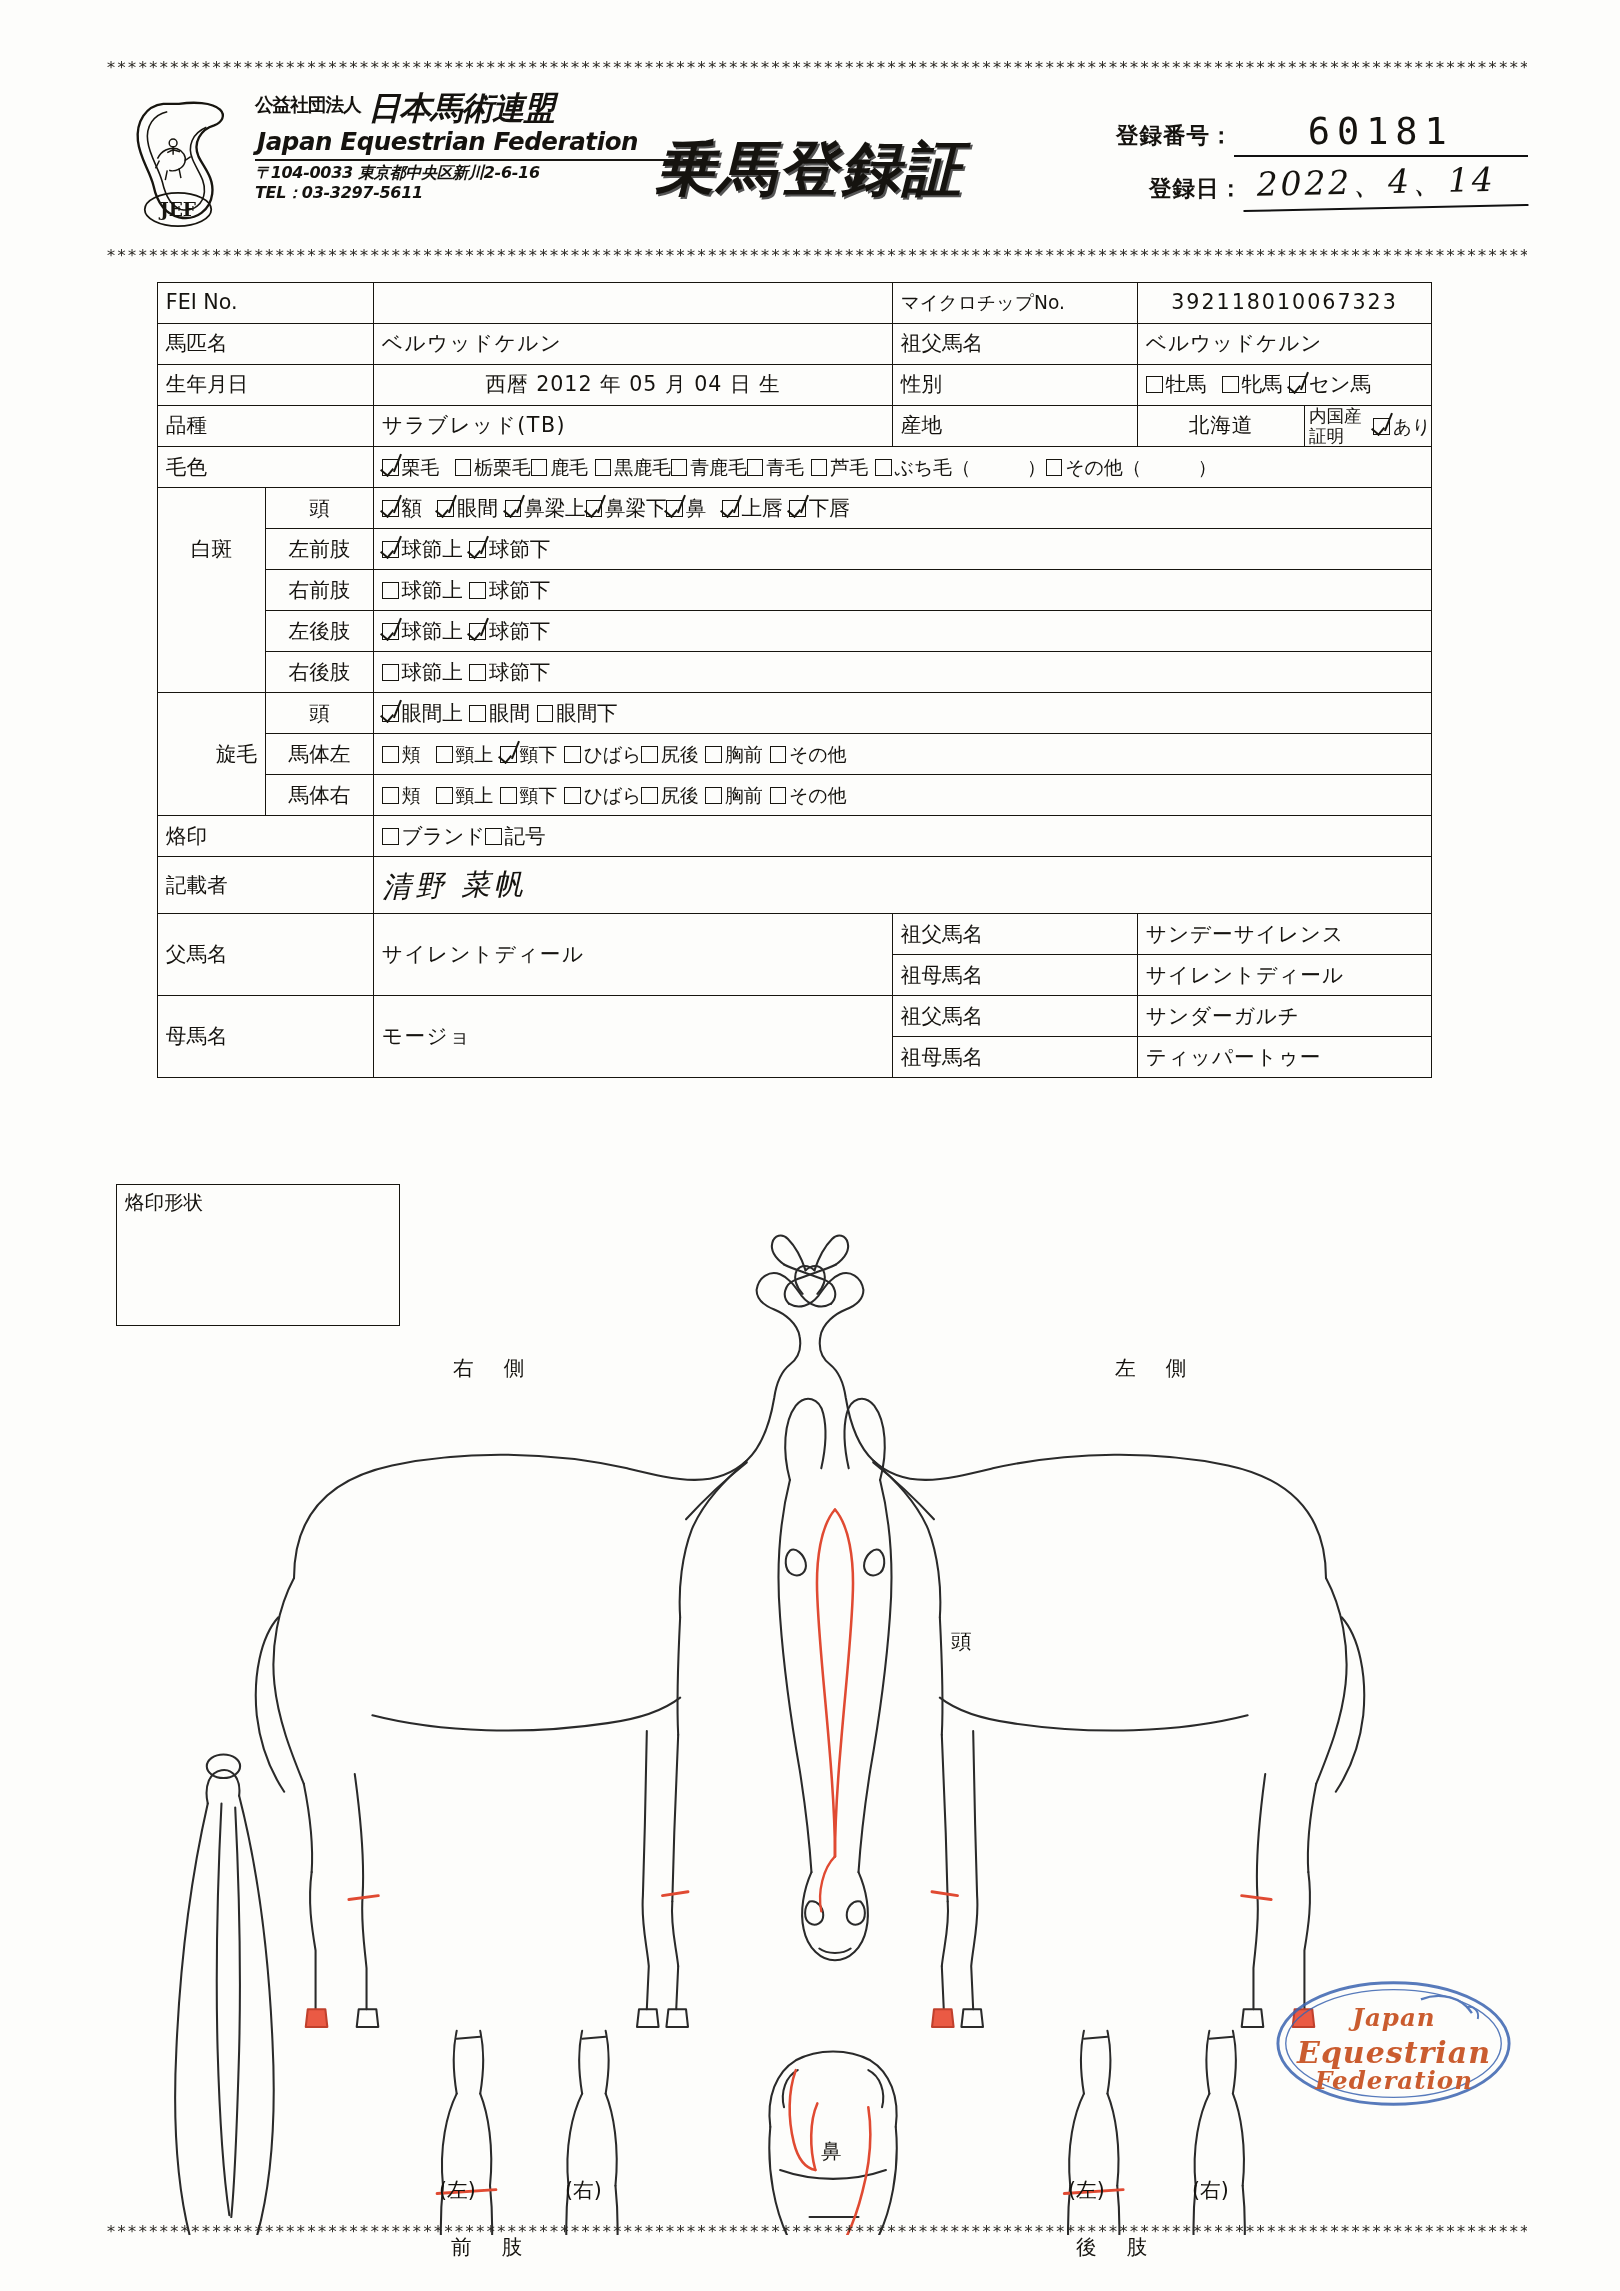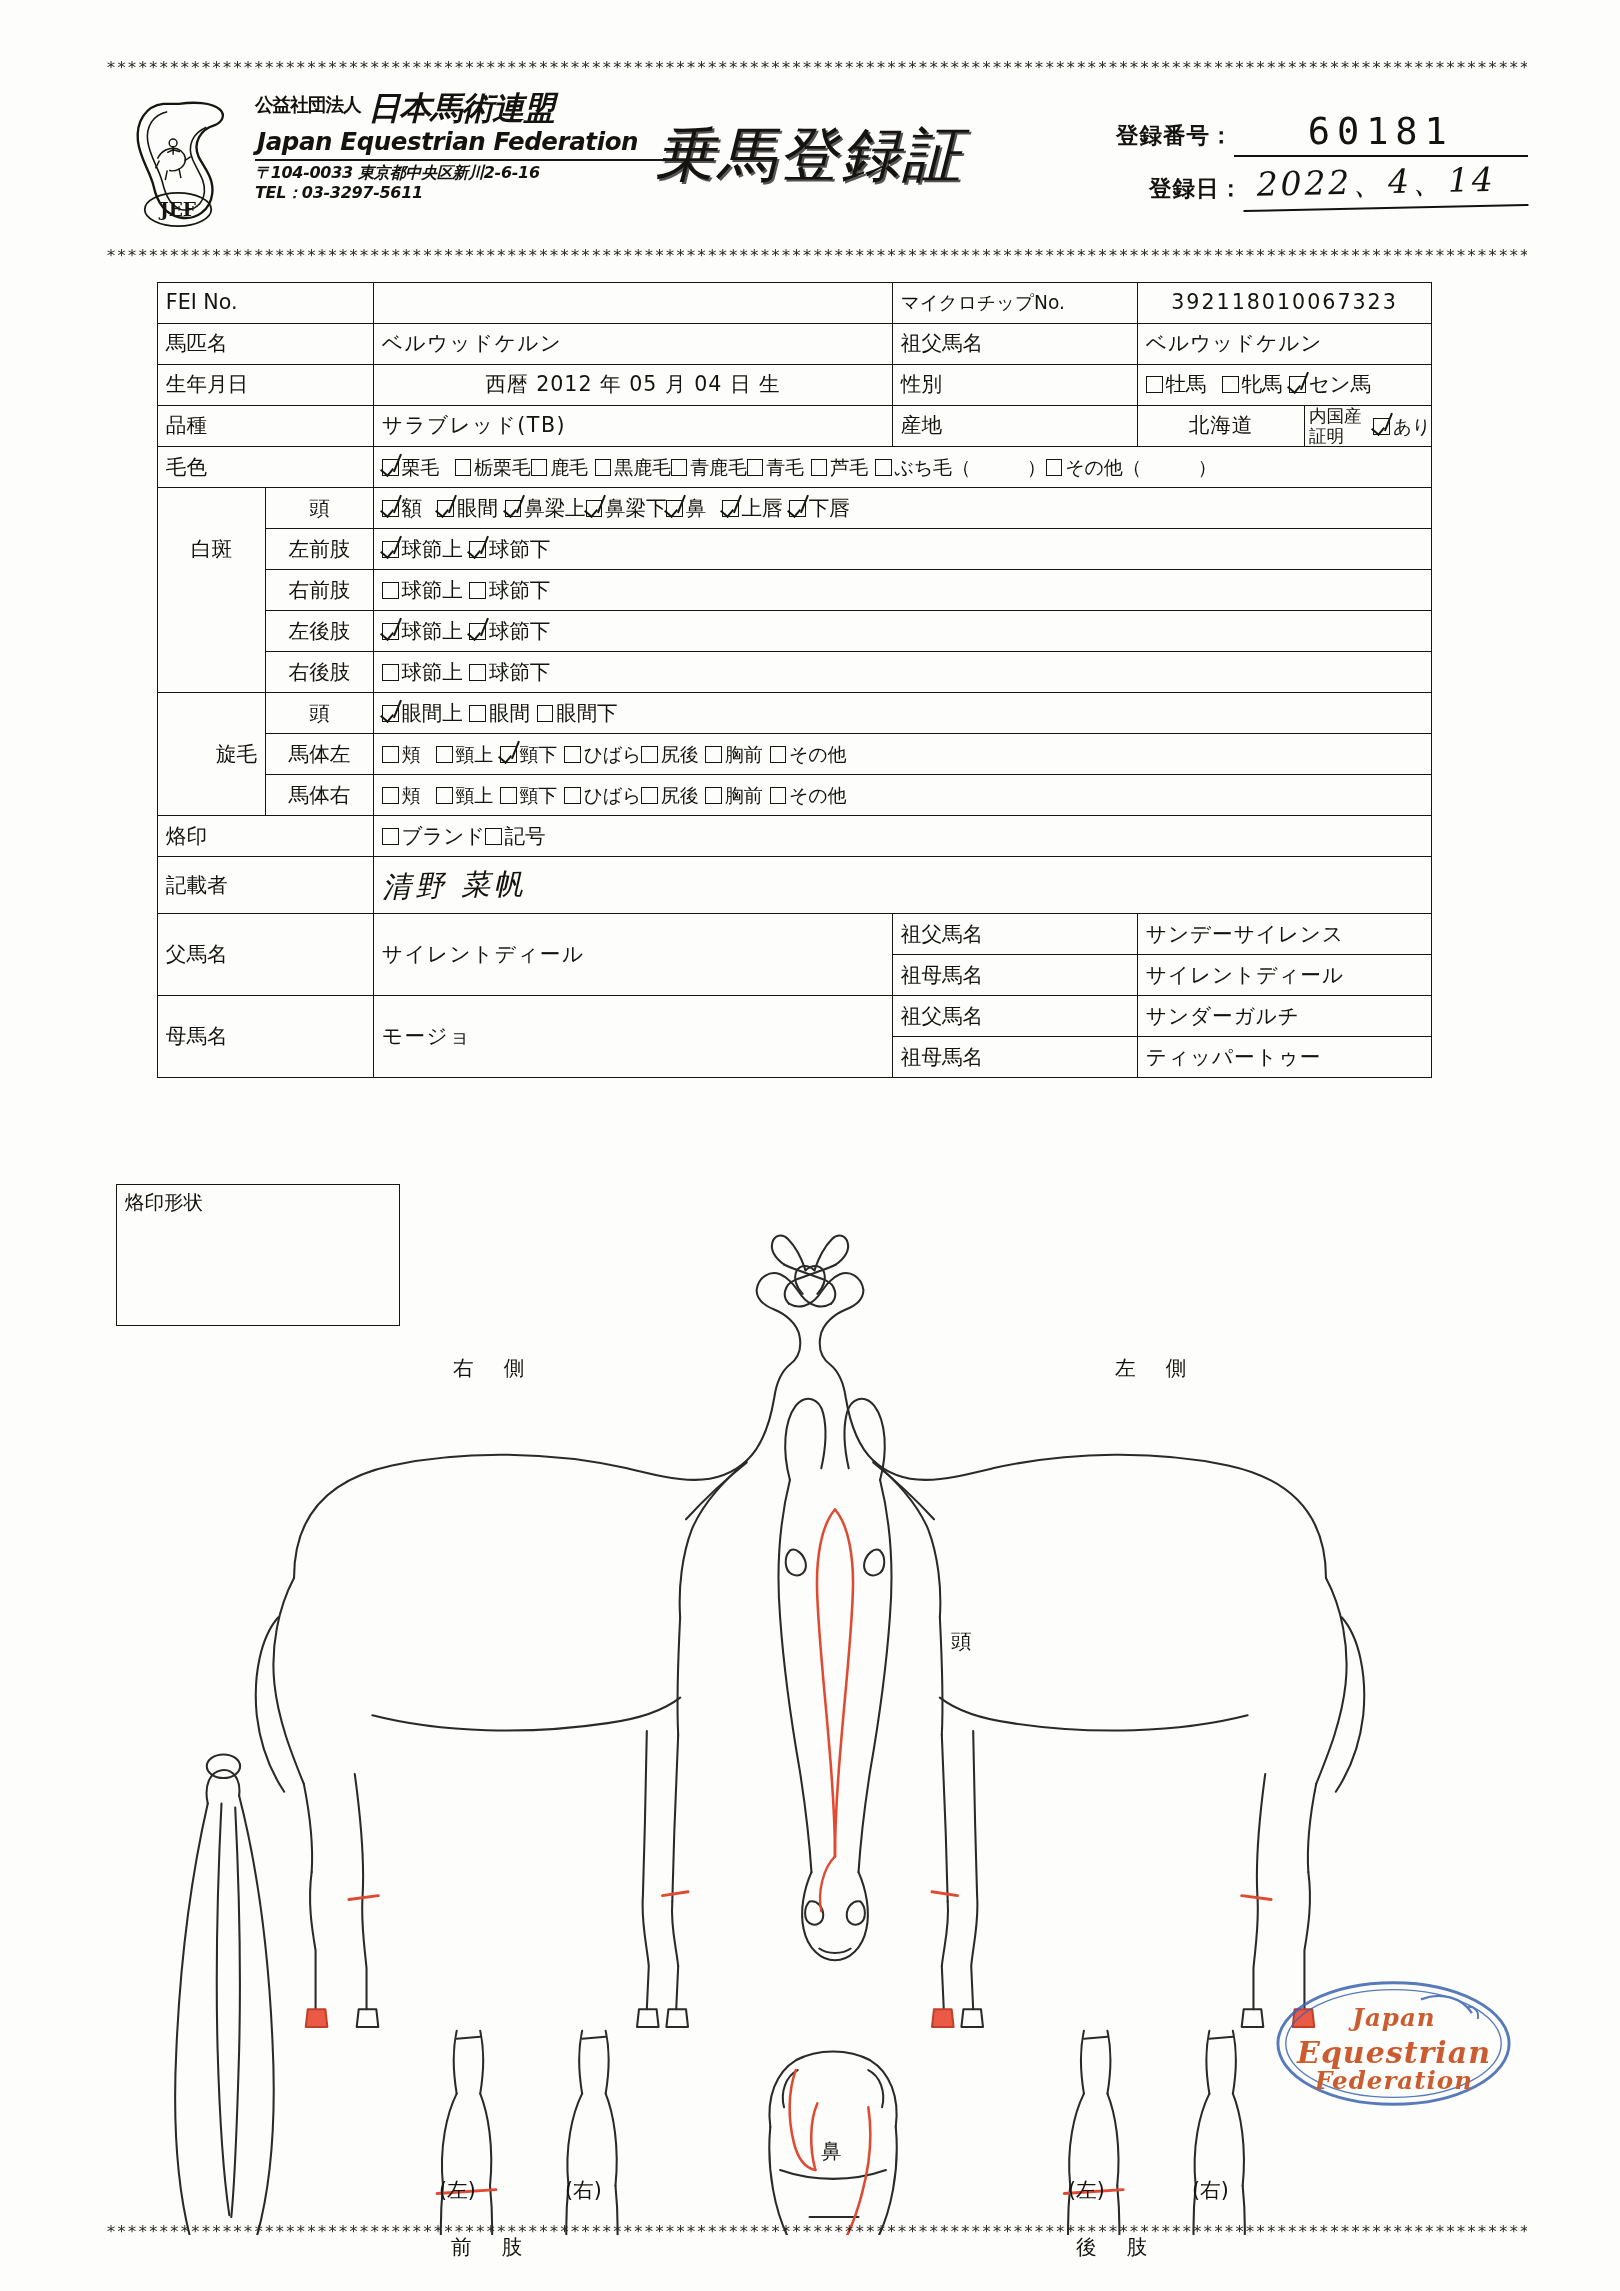--- a/index.html
+++ b/index.html
@@ -38,22 +38,22 @@
   .org-en{
     font-size:24.5px; font-style:italic; font-weight:bold;
     letter-spacing:-0.4px; margin-top:2.9px; margin-left:2px;
   }
   .org-addr{
     border-top:2.5px solid #1a1814; margin-top:2.9px; padding-top:2px;
     font-size:16px; font-style:italic; font-weight:bold; line-height:1.25;
     letter-spacing:-0.3px;
   }
   .doc-title{
-    position:absolute; left:549px; top:30px;
-    font-size:59px; font-weight:normal; font-style:italic;
+    position:absolute; left:549px; top:44px;
+    font-size:59px; font-weight:bold; font-style:italic;
     letter-spacing:2.9px;
     text-shadow:2px 2px 0 #555;
   }
   .reg-box{ position:absolute; left:1010px; top:23.5px; width:412px; }
   .reg-row{ display:flex; align-items:flex-end; margin-bottom:3.9px; }
   .reg-label{ font-size:22.5px; font-weight:bold; letter-spacing:1px; white-space:nowrap; padding-bottom:5.9px;}
   .reg-value{
     flex:1; border-bottom:2.9px solid #111; text-align:center;
     font-size:37px; letter-spacing:6.9px; padding-bottom:2px;
     font-family:"DejaVu Sans Mono","Liberation Mono",monospace;

